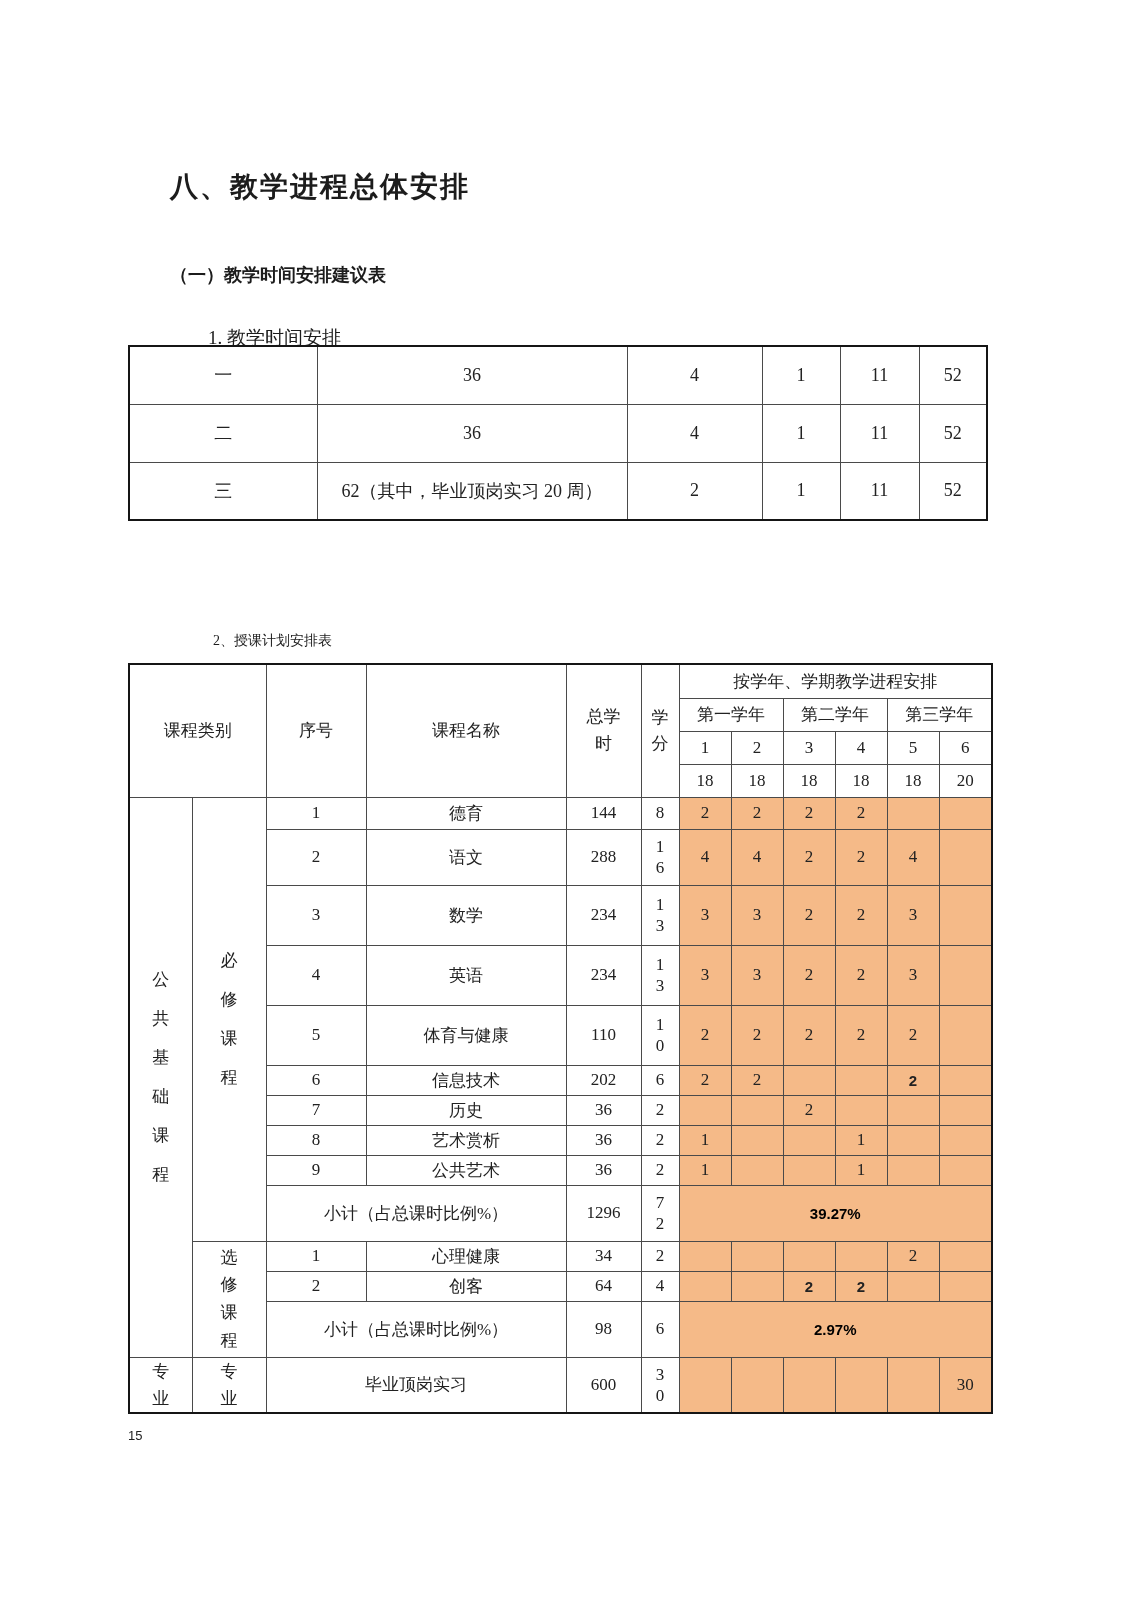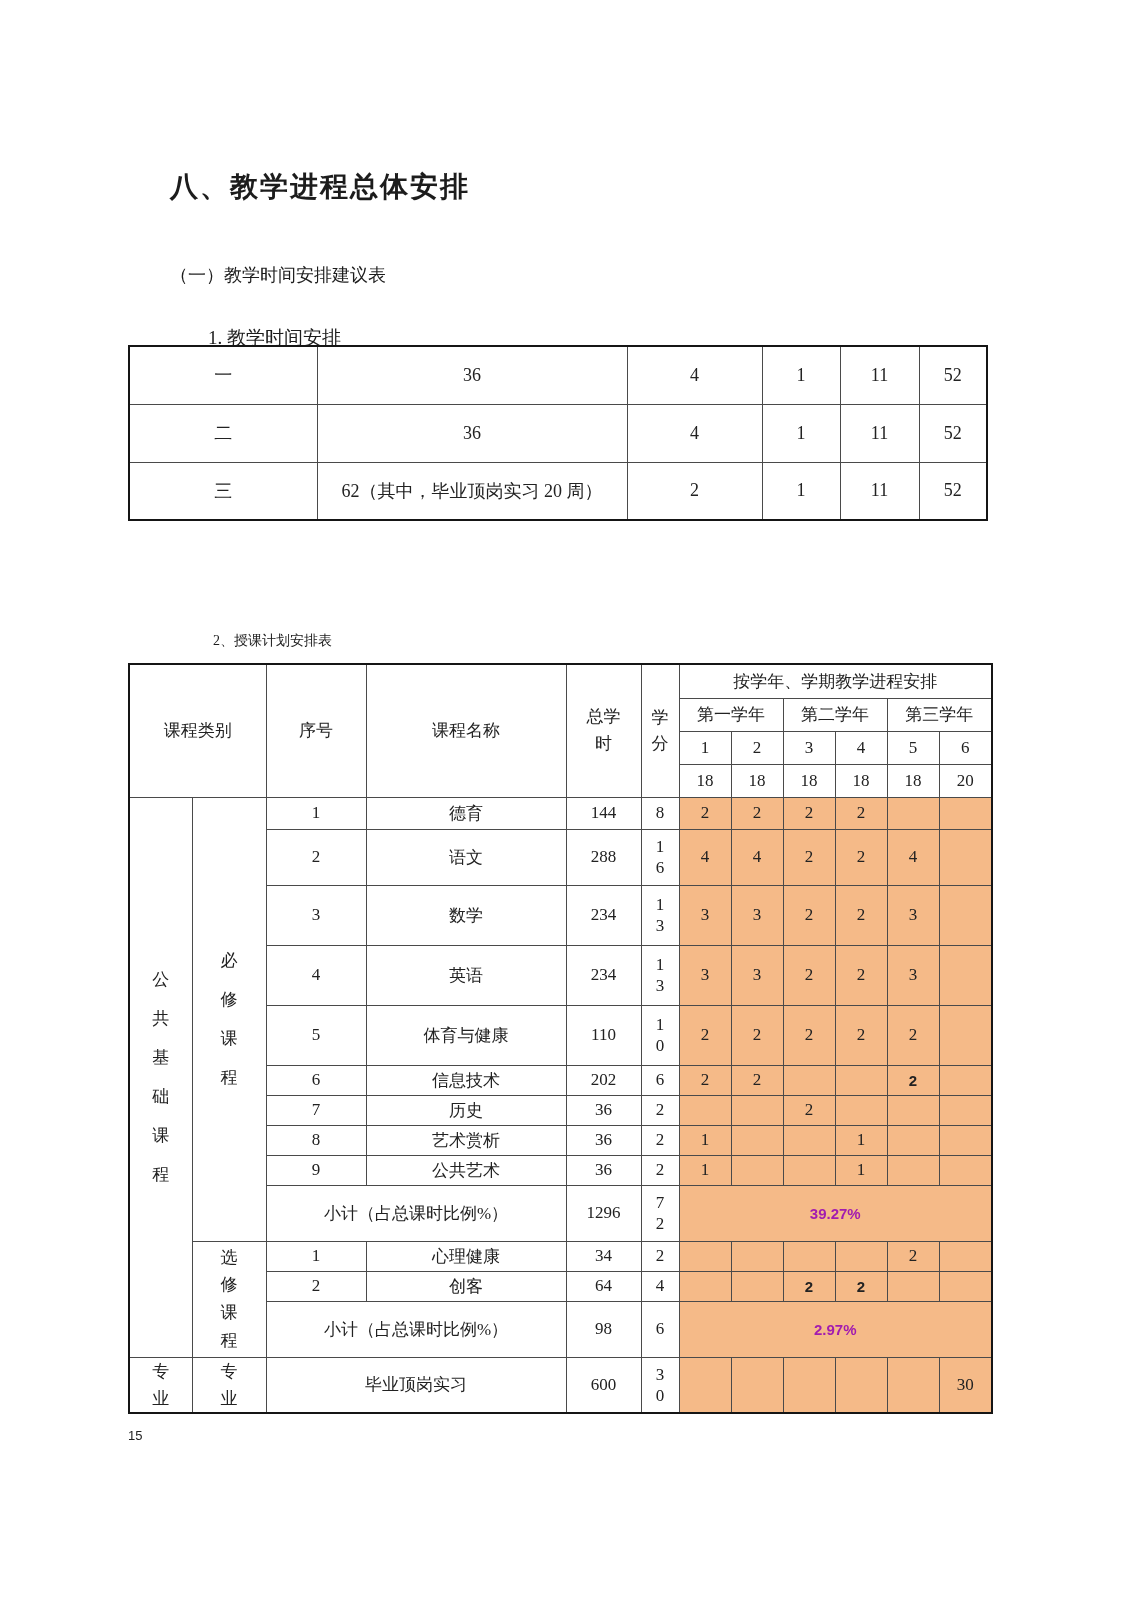--- a/index.html
+++ b/index.html
@@ -1,19 +1,19 @@
 <!DOCTYPE html>
 <html style="--hl: #F5BA88;"><head>
 <meta charset="utf-8">
 <style>
   html,body{margin:0;padding:0;background:#888;}
   .page{position:relative;width:1131px;height:1600px;background:#ffffff;margin:0 auto;
         font-family:"Liberation Serif","DejaVu Serif",serif;color:#1c1c1c;overflow:hidden;}
   .h1{position:absolute;left:170px;top:168px;font-size:28px;font-weight:bold;letter-spacing:2px;}
-  .h2{position:absolute;left:170px;top:263px;font-size:18px;font-weight:normal;}
+  .h2{position:absolute;left:170px;top:263px;font-size:18px;font-weight:bold;}
   .h3{position:absolute;left:208px;top:308px;font-size:19px;margin-top:17px;}
   .h4{position:absolute;left:213px;top:632px;font-size:14px;}
   .pageno{position:absolute;left:128px;top:1428px;width:867px;text-align:left;
           font-size:13px;font-family:"Liberation Sans","DejaVu Sans",sans-serif;color:#222;}
 
   table{border-collapse:collapse;table-layout:fixed;}
   td{border:1px solid #4a4a4a;text-align:center;vertical-align:middle;padding:0;
      font-size:17px;color:#222;overflow:hidden;}
   .t1{position:absolute;left:128px;top:345px;width:858px;border:2px solid #151515;}
   .t1 td{font-size:18px;}
@@ -25,21 +25,21 @@
 
   .corner{position:relative;}
   .corner svg{position:absolute;left:0;top:0;width:100%;height:100%;}
   .corner .lab{position:absolute;font-size:17px;}
   .lab-top{right:14px;top:10px;}
   .lab-mid{left:58px;top:39px;}
   .lab-bot{left:8px;top:68px;}
 
   .w2{display:inline-block;width:2.25em;line-height:1.55;}
   .o{background:var(--hl,#F5BA88);}
-  .pct{font-family:"Liberation Sans","DejaVu Sans",sans-serif;font-weight:bold;font-size:15px;color:#a21caf;}
+  .pct{font-family:"Liberation Sans","DejaVu Sans",sans-serif;font-weight:bold;font-size:15px;color:#000000;}
   .bnum{font-family:"Liberation Sans","DejaVu Sans",sans-serif;font-weight:bold;font-size:15px;}
   .stack{white-space:pre-line;}
   .cr{white-space:pre-line;line-height:1.25;}
   .vert{white-space:pre-line;}
   .vert-lg{line-height:2.3;}
   .vert-md{line-height:1.62;}
   .vert-sm{line-height:1.6;}
 </style>
 </head>
 <body>

